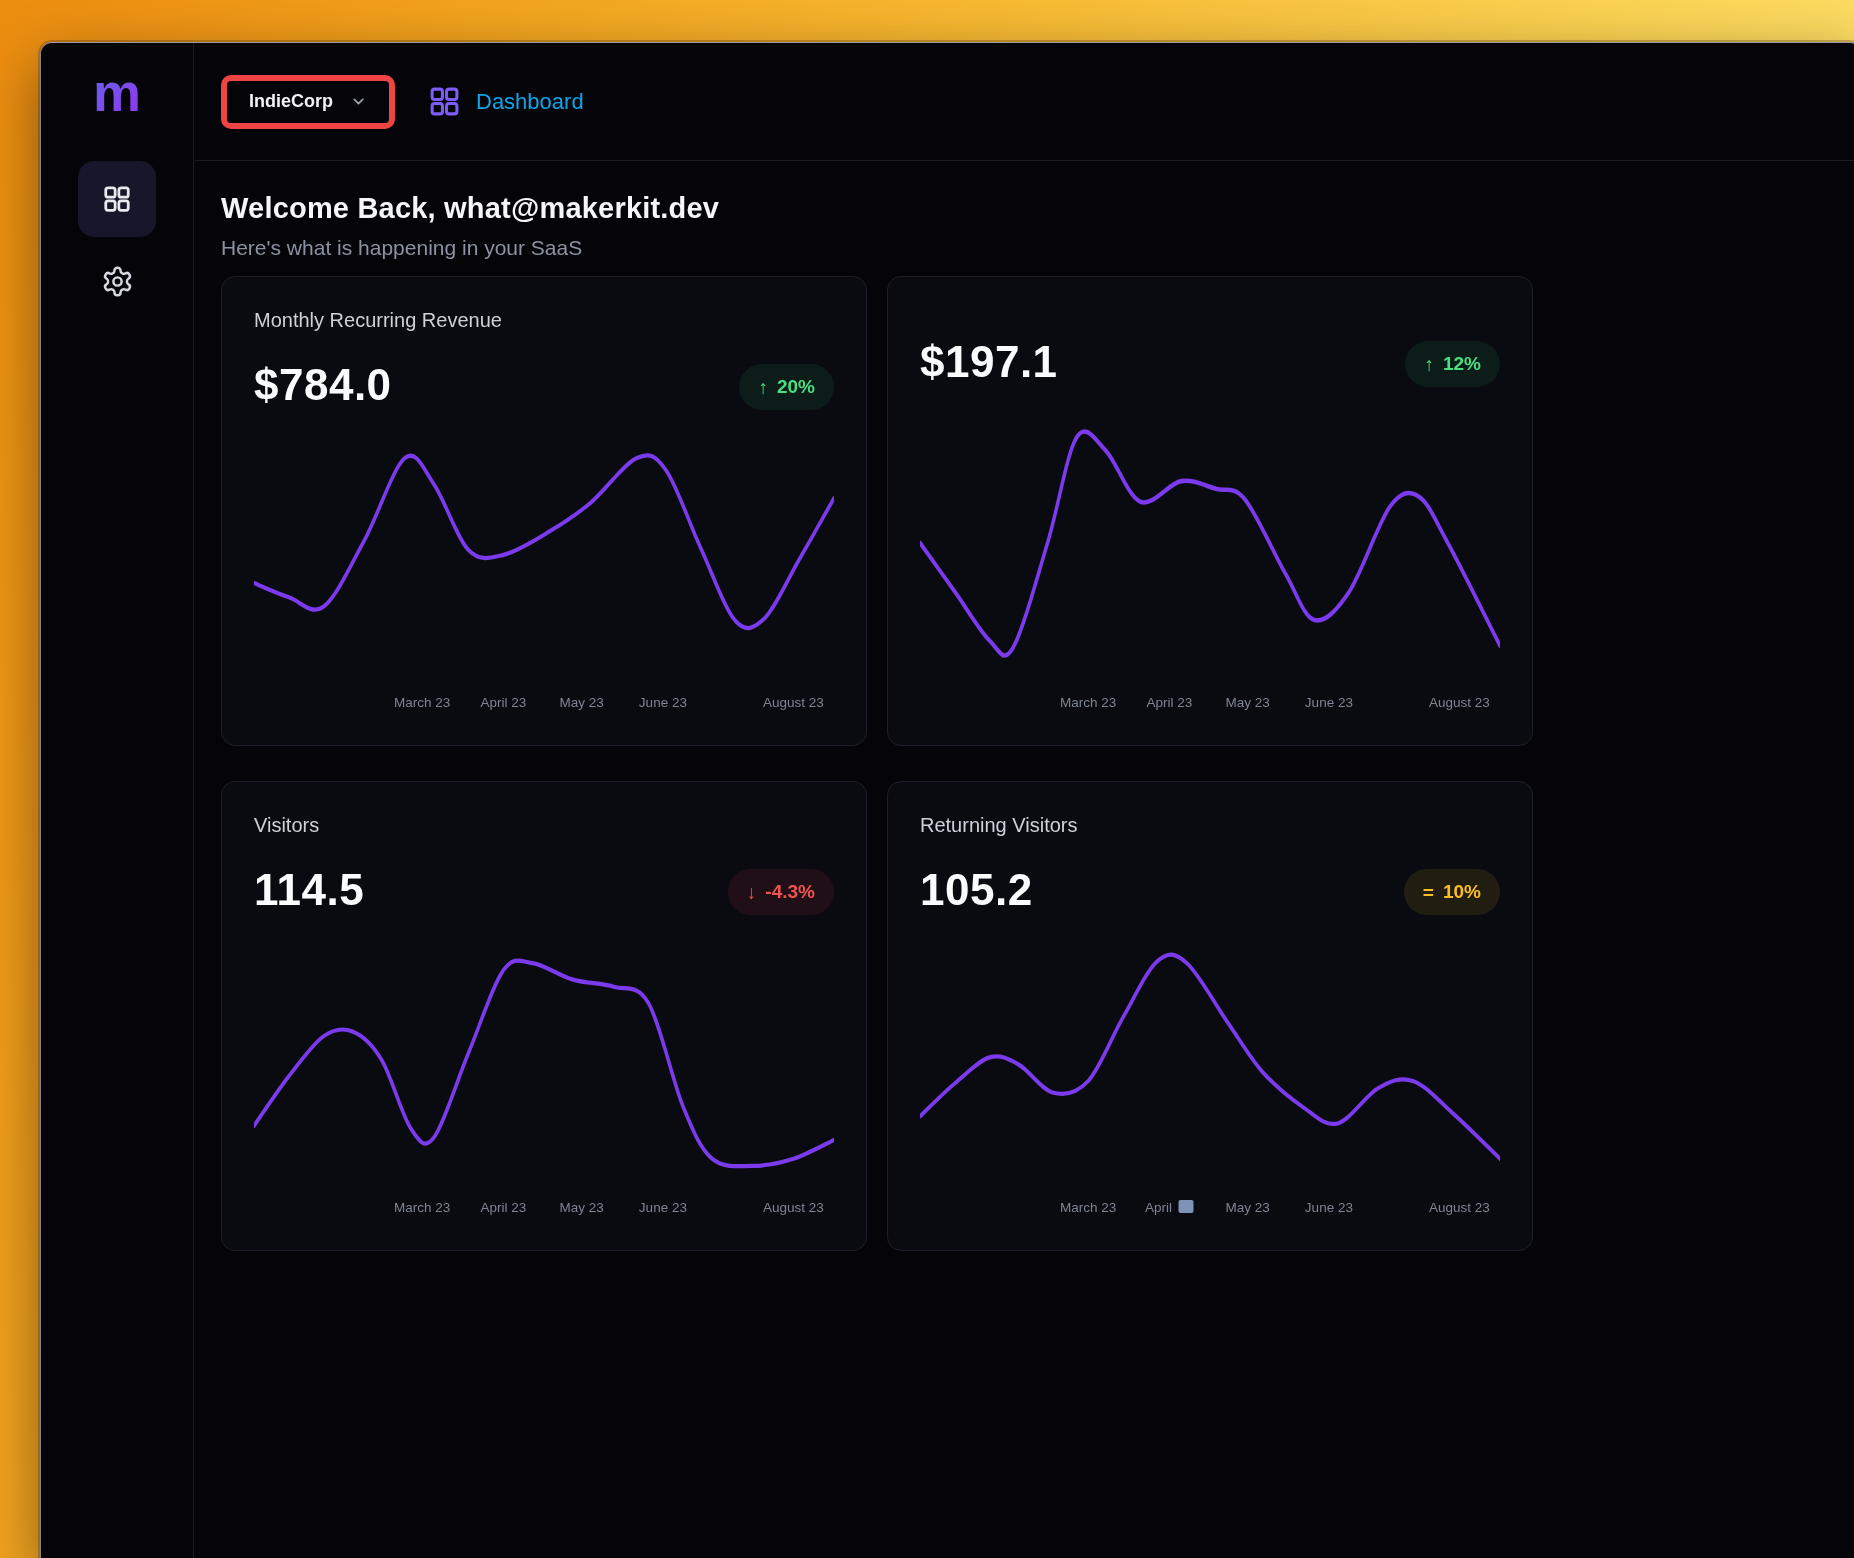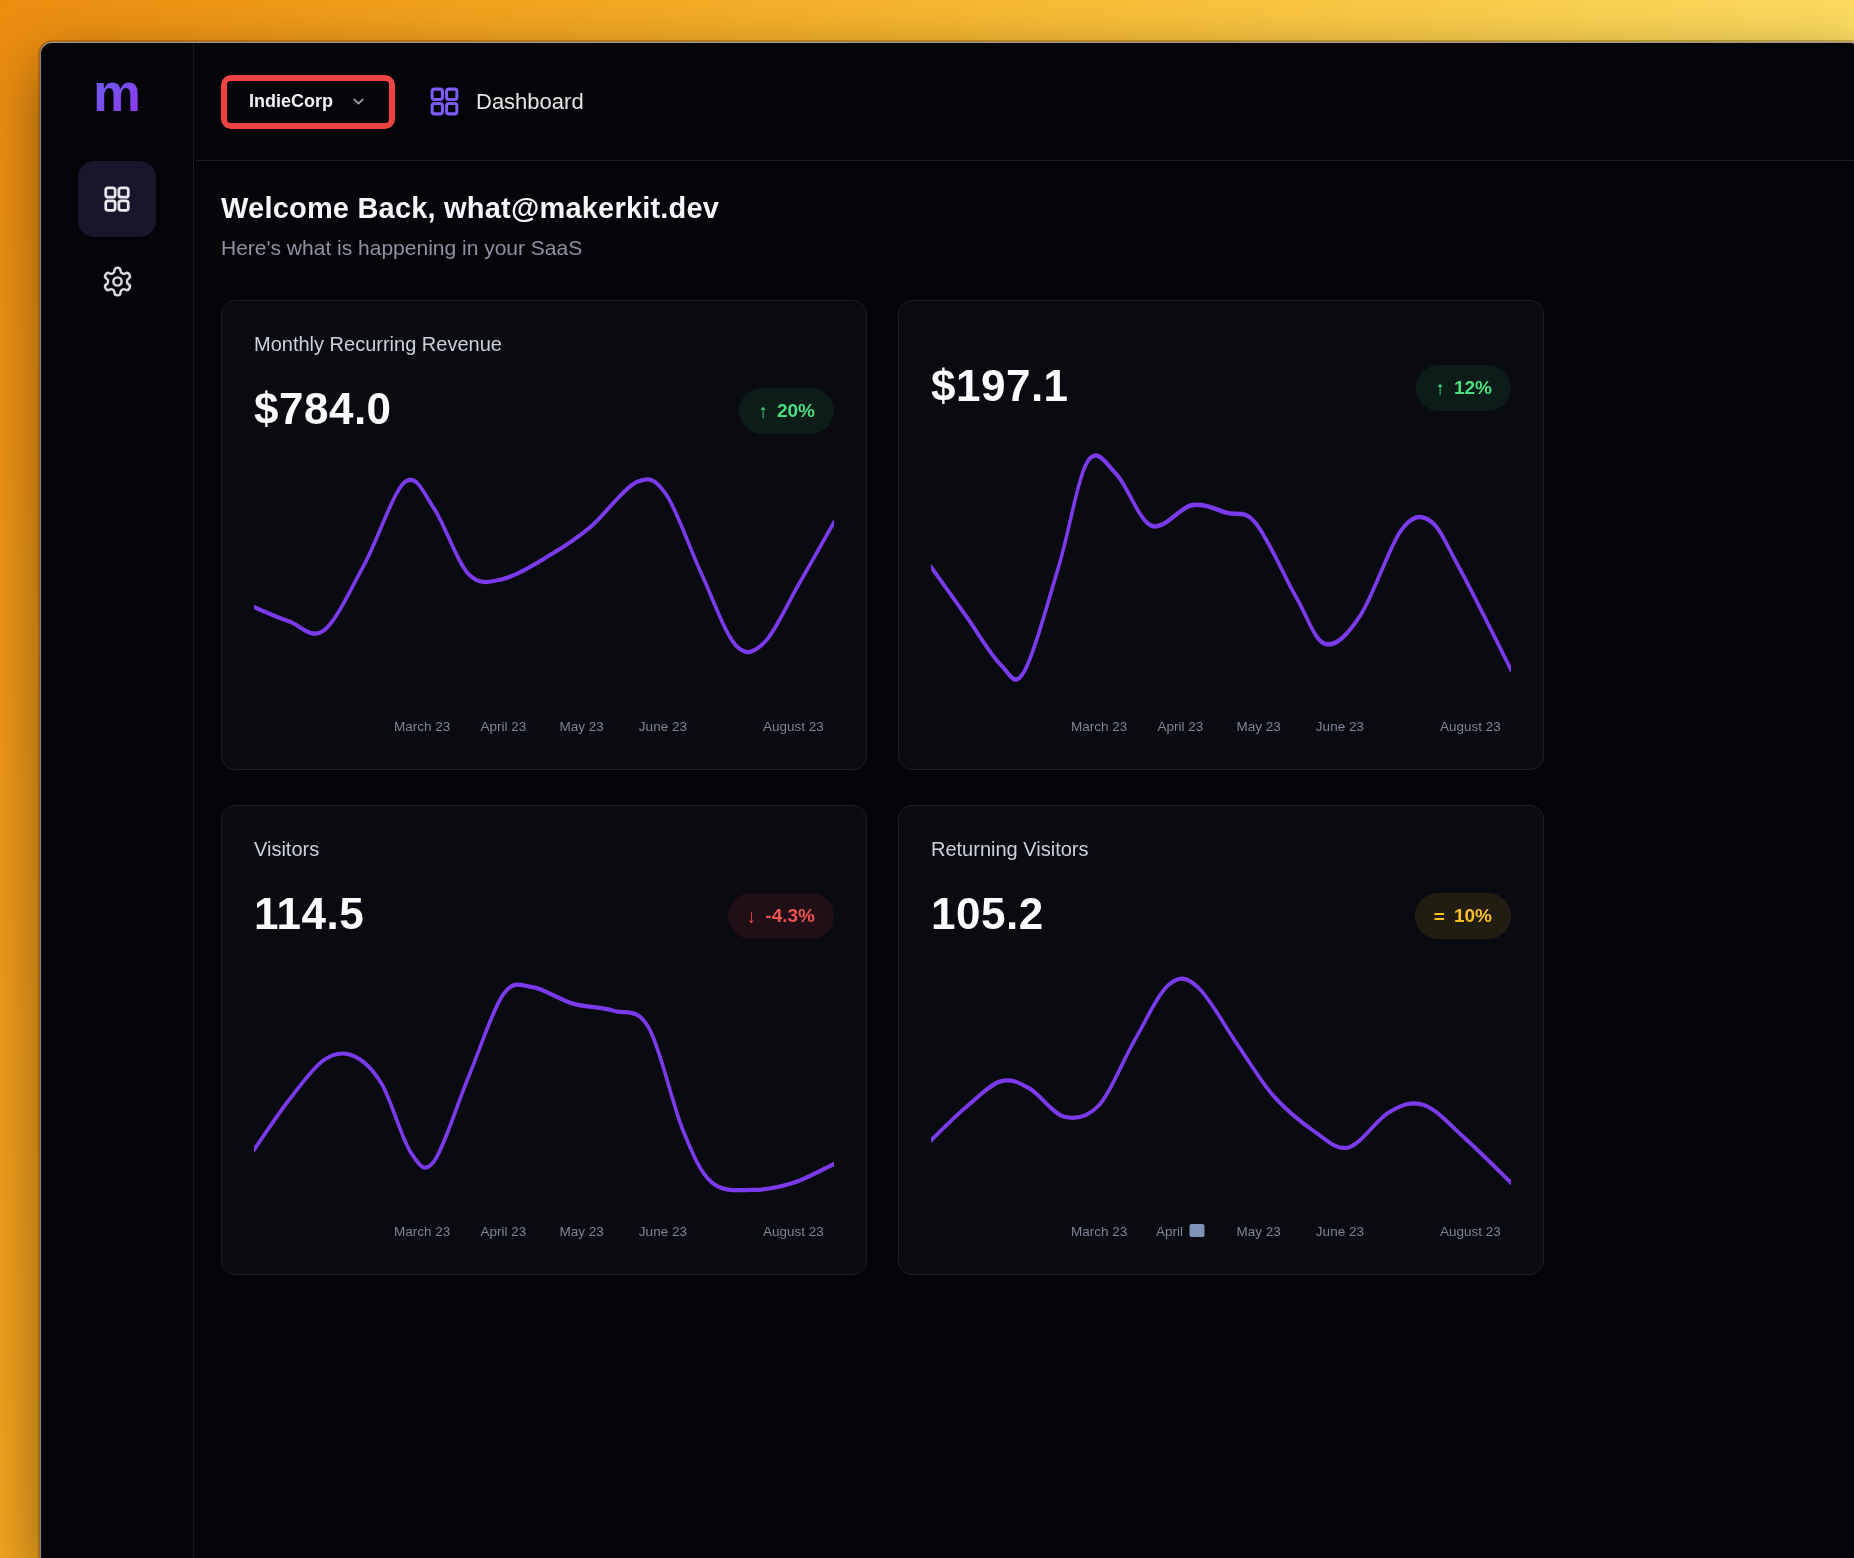--- a/index.html
+++ b/index.html
@@ -48,27 +48,27 @@
     border-bottom:1px solid #1b1b26;
     display:flex; align-items:center; padding-left:26px; gap:33px;
   }
   .workspace-btn {
     display:flex; align-items:center; gap:17px; height:54px; padding:0 22px;
     border:6px solid #ef4444; border-radius:10px; background:transparent;
     color:#f2f3f6; font-size:18px; font-weight:600; cursor:pointer;
     font-family:inherit;
   }
   .workspace-btn .chev { width:17px; height:17px; color:#9aa0ae; display:flex; }
-  .page-indicator { display:flex; align-items:center; gap:15px; color:#e5e5e5; font-size:22px; font-weight:500; }
+  .page-indicator { display:flex; align-items:center; gap:15px; color:#0ea5e9; font-size:22px; font-weight:500; }
   .page-indicator .picon { width:33px; height:33px; color:#7d5cfa; display:flex; }
   
   .main { position:absolute; left:154px; top:119px; right:0; bottom:0; padding:30px 26px; overflow:hidden; }
   .welcome { margin:0; font-size:29px; font-weight:600; color:#f5f6f8; letter-spacing:0.2px; }
   .subtitle { margin-top:11px; font-size:21px; color:#8d92a2; }
-  .grid { margin-top:40px; display:grid; grid-template-columns:646px 646px; gap:35px 31px; }
+  .grid { margin-top:16px; display:grid; grid-template-columns:646px 646px; gap:35px 20px; }
   .card {
     height:470px; background:#0a0a11; border:1px solid #1e1e29; border-radius:14px;
     padding:32px; display:flex; flex-direction:column;
   }
   .card-title { margin:0; font-size:20px; font-weight:500; color:#cdd1da; }
   .value-row { margin-top:28px; display:flex; align-items:flex-end; justify-content:space-between; }
   .card-value { font-size:44px; font-weight:700; color:#fafbfc; letter-spacing:0.5px; }
   .trend {
     display:flex; align-items:center; gap:9px; padding:12px 19px;
     border-radius:999px; font-size:19px; font-weight:600;

